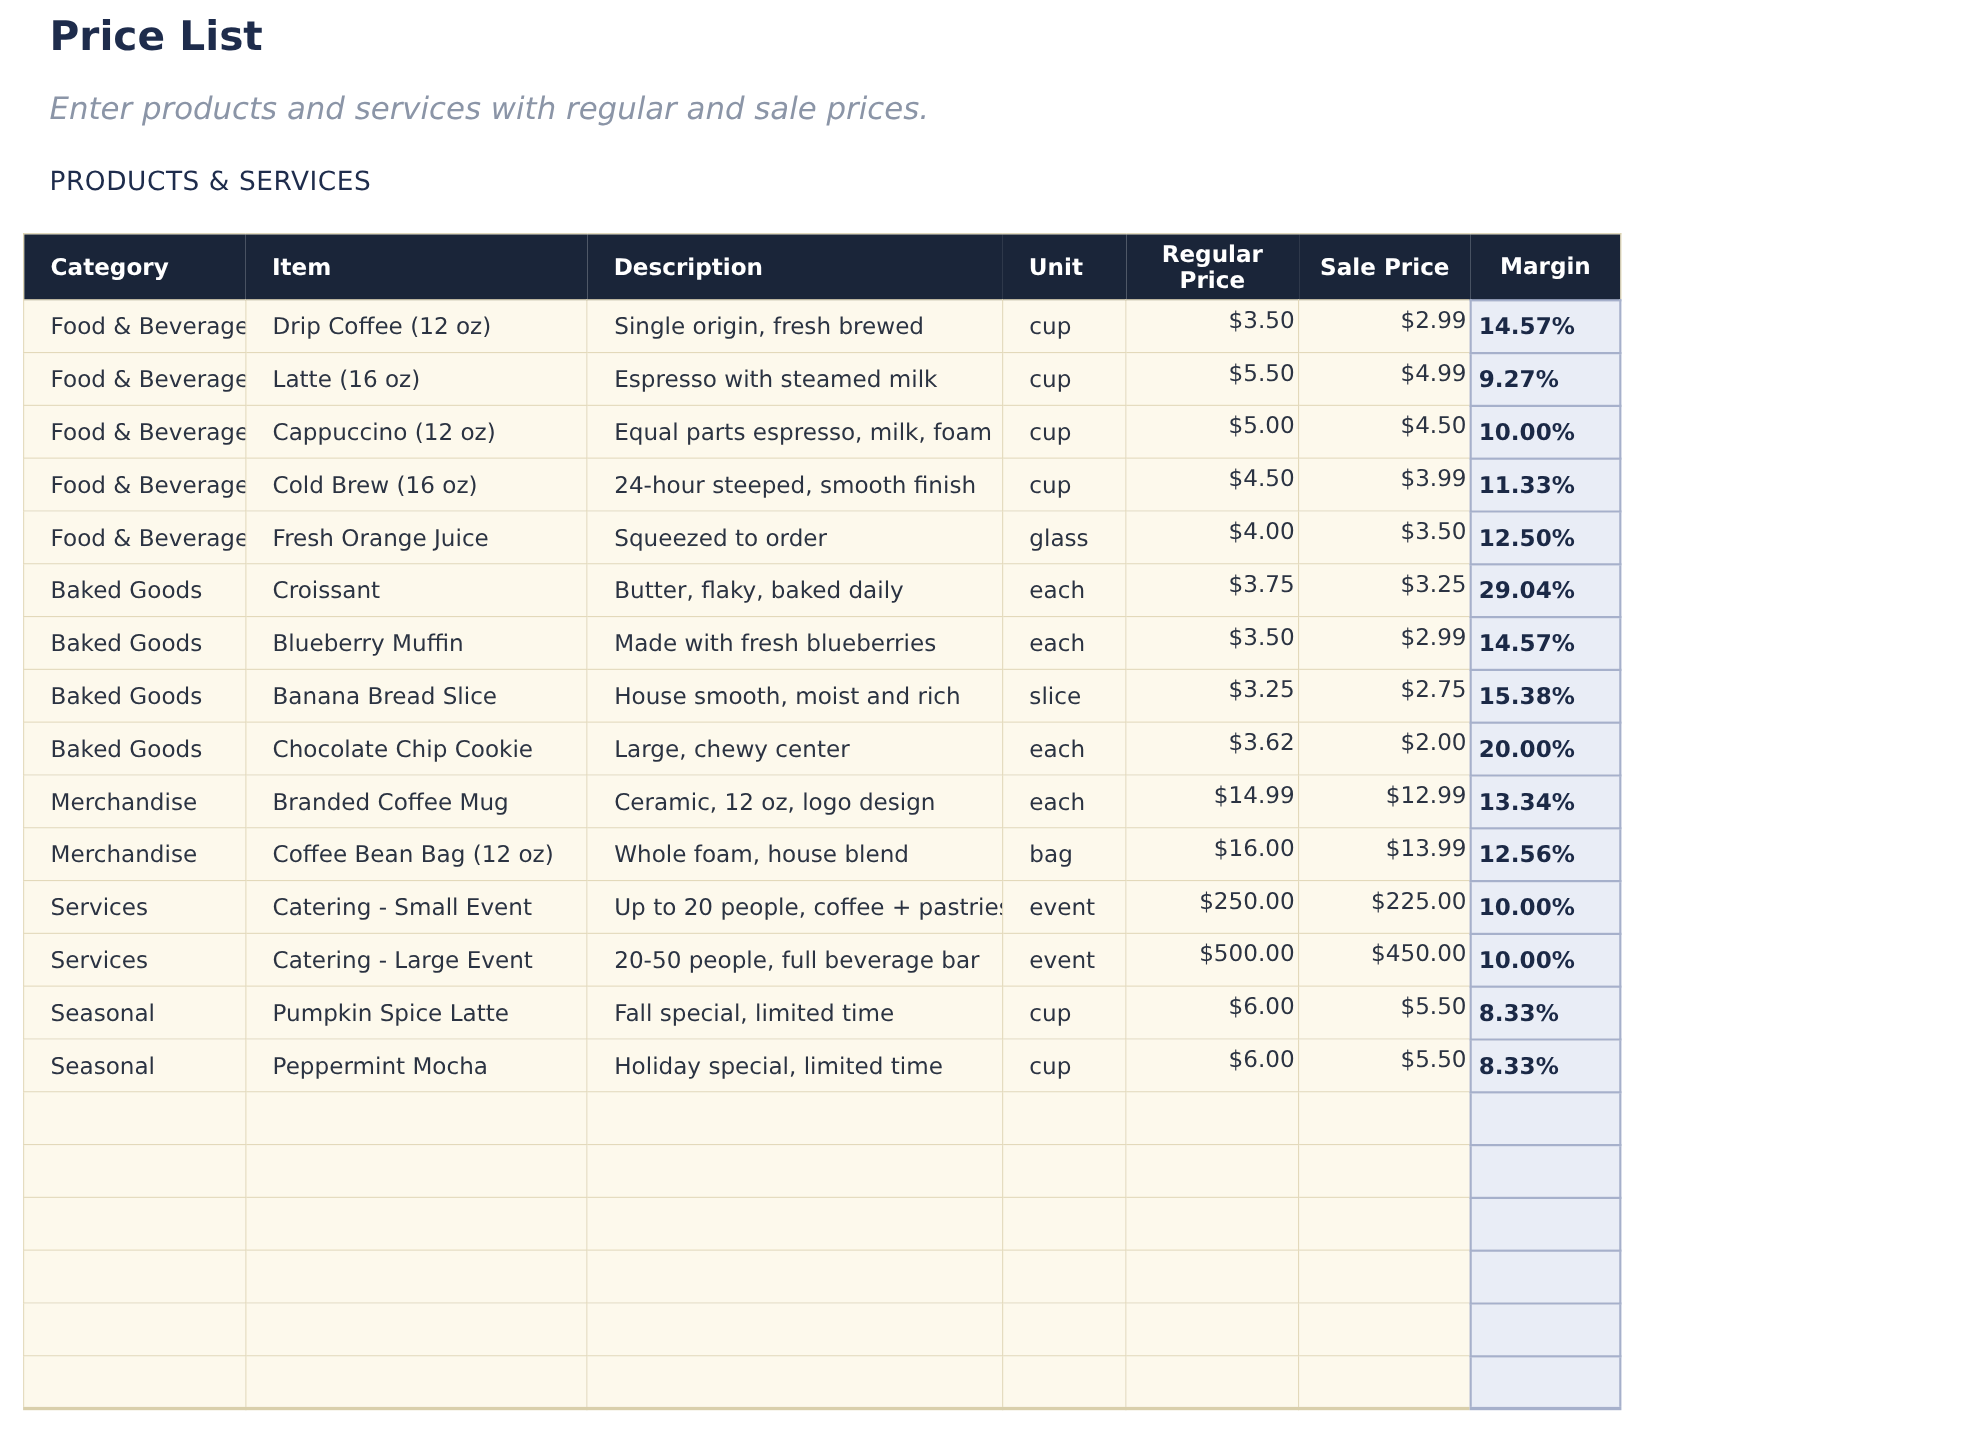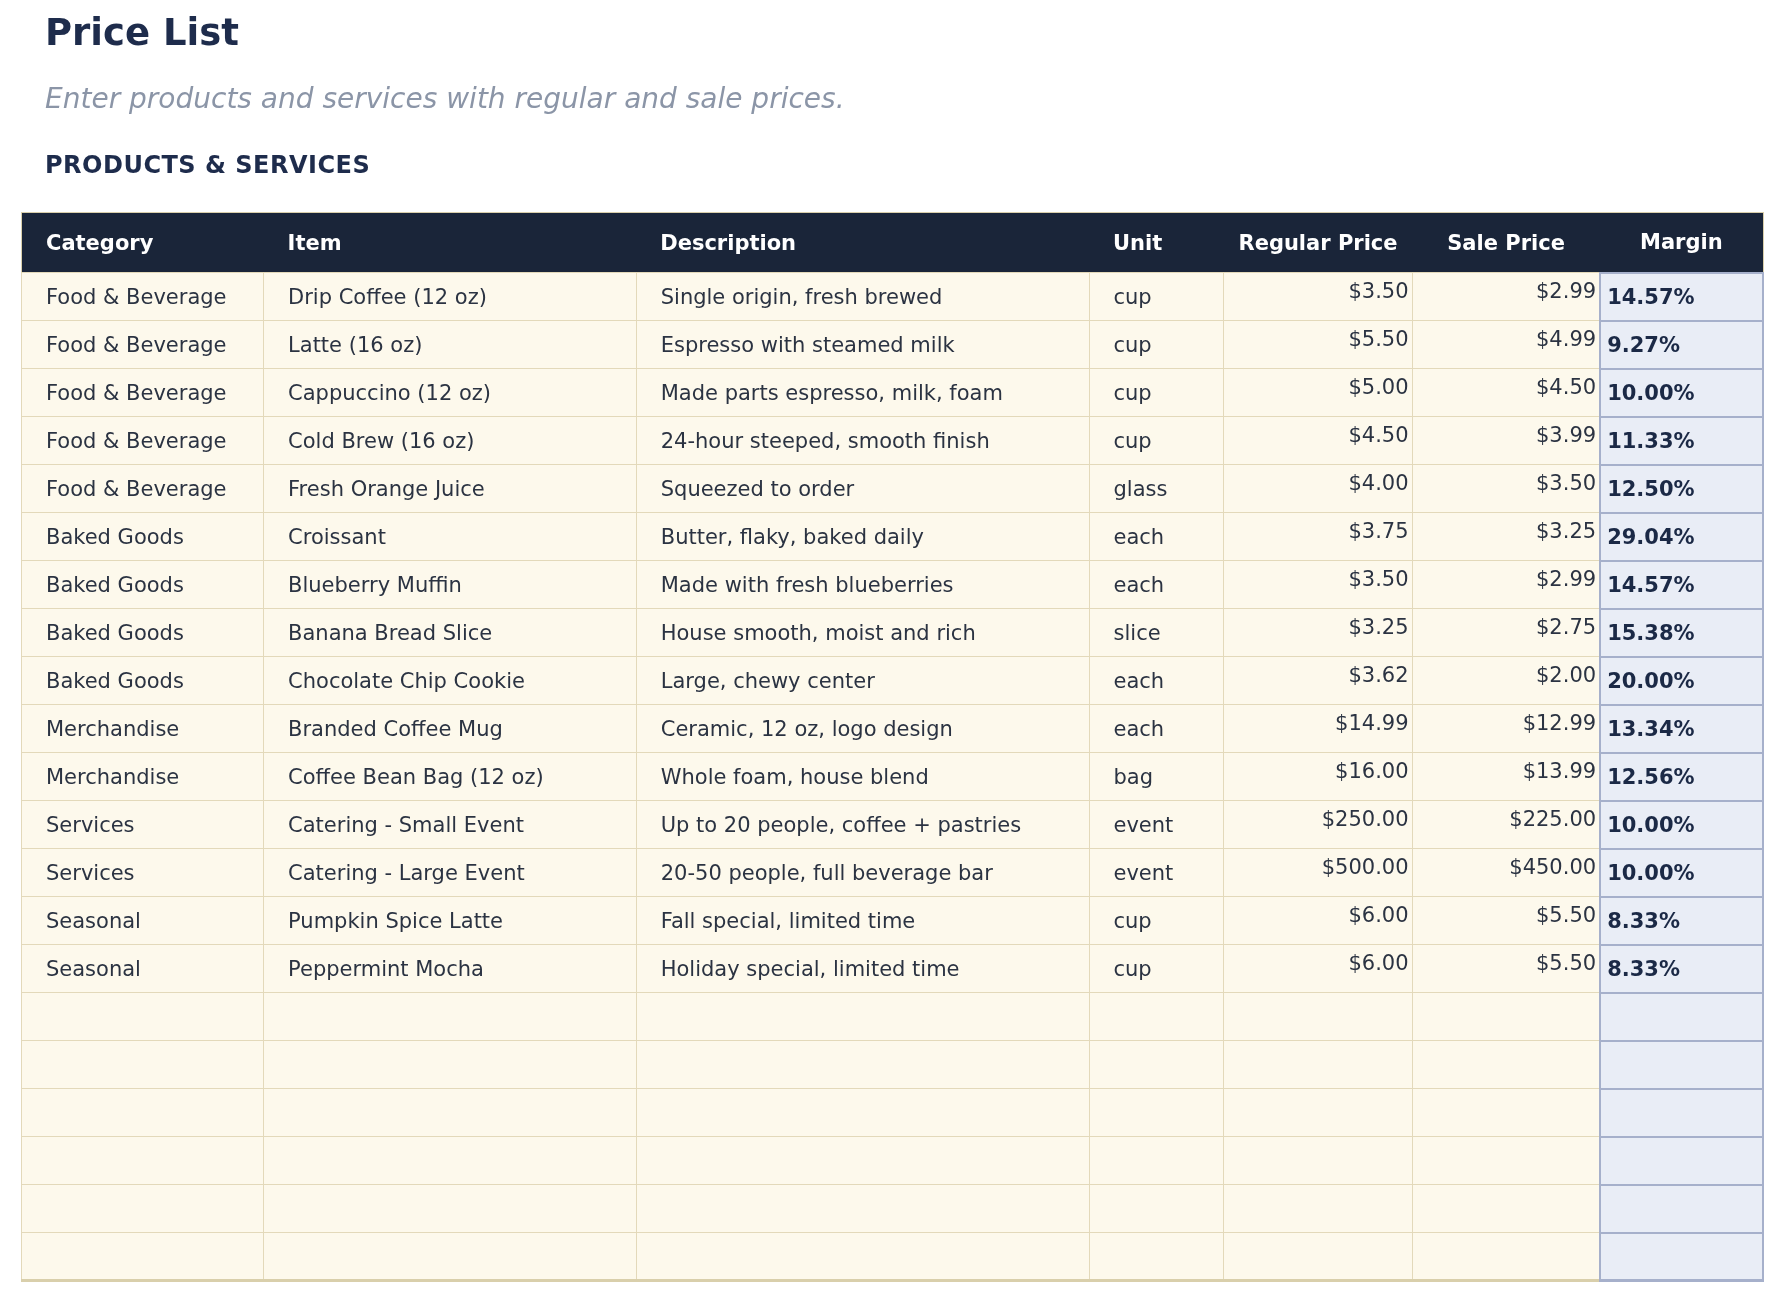--- a/index.html
+++ b/index.html
@@ -26,26 +26,26 @@
     font-size:37px;line-height:1;font-weight:bold;
     color:var(--heading-text,#1e2c4c);
   }
   .page-subtitle{
     margin:34px 0 0 45px;
     font-size:28px;line-height:1;font-style:italic;
     color:var(--subtitle-text,#8b95a7);
   }
   .section-heading{
     margin:40px 0 0 45px;
-    font-size:24px;line-height:1;font-weight:bold;letter-spacing:0.5px;
+    font-size:24px;line-height:1;font-weight:normal;letter-spacing:0.5px;
     color:var(--heading-text,#1e2c4c);
   }
   table.price-table{
     margin:35px 21px 0 21px;
-    width:1743px;
+    width:1453px;
     border-collapse:collapse;
     table-layout:fixed;
     border:1px solid var(--outer-border,#d9cfab);
     border-bottom:3px solid var(--outer-border,#d9cfab);
   }
   .price-table thead th{
     background:var(--header-bg,#1a2539);
     color:#ffffff;
     font-size:21px;font-weight:bold;
     height:60px;
@@ -129,21 +129,21 @@
     <td class="col-desc">Espresso with steamed milk</td>
     <td class="col-unit">cup</td>
     <td class="col-reg">$5.50</td>
     <td class="col-sale">$4.99</td>
     <td class="col-margin">9.27%</td>
   </tr>
 
   <tr>
     <td class="col-category">Food &amp; Beverage</td>
     <td class="col-item">Cappuccino (12 oz)</td>
-    <td class="col-desc">Made parts espresso, milk, foam</td>
+    <td class="col-desc">Equal parts espresso, milk, foam</td>
     <td class="col-unit">cup</td>
     <td class="col-reg">$5.00</td>
     <td class="col-sale">$4.50</td>
     <td class="col-margin">10.00%</td>
   </tr>
 
   <tr>
     <td class="col-category">Food &amp; Beverage</td>
     <td class="col-item">Cold Brew (16 oz)</td>
     <td class="col-desc">24-hour steeped, smooth finish</td>

